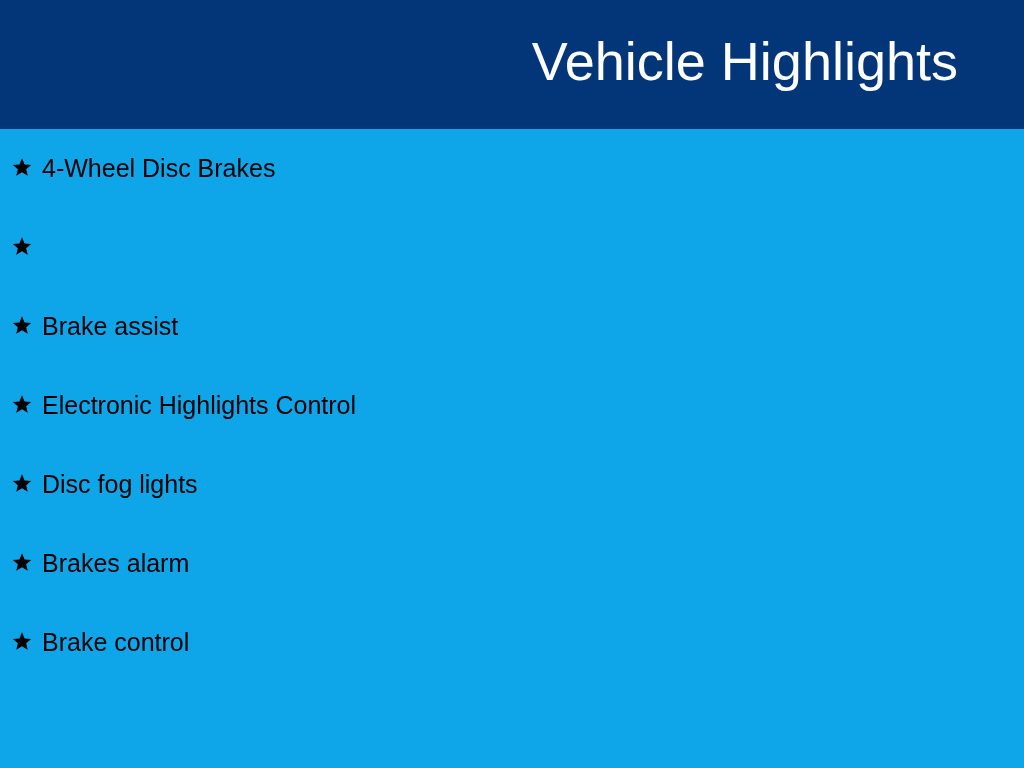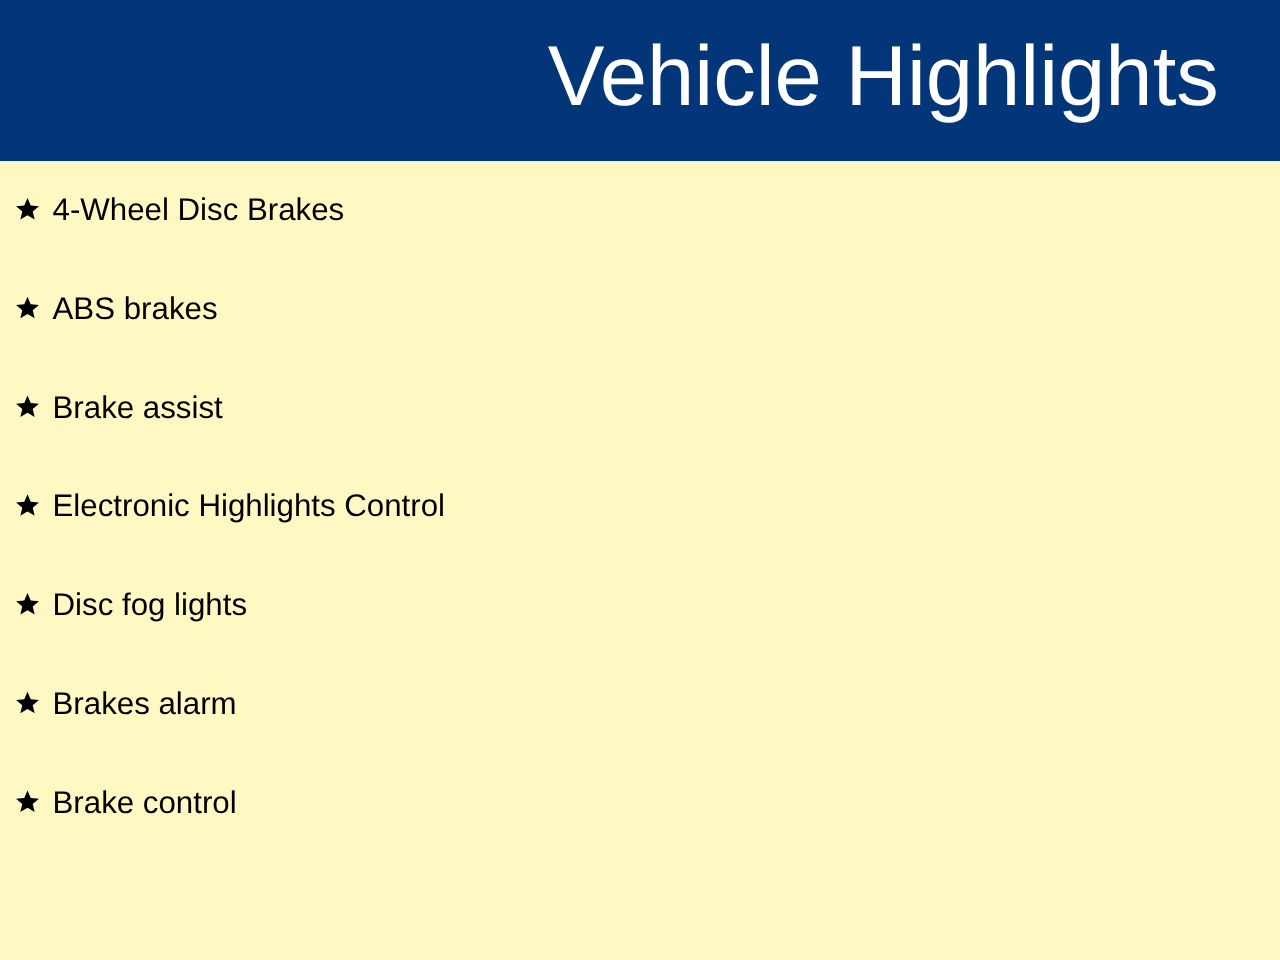--- a/index.html
+++ b/index.html
@@ -21,41 +21,41 @@
     position: absolute;
     top: 0;
     left: 0;
     width: 1024px;
     height: 129px;
     background: #033678;
     box-sizing: border-box;
   }
   .slide-title {
     position: absolute;
-    right: 49px;
+    right: 66px;
     top: 28px;
     margin: 0;
     color: #ffffff;
     font-family: "Liberation Sans", sans-serif;
     font-weight: 400;
-    font-size: 68px;
+    font-size: 54px;
     line-height: 66px;
     letter-spacing: 0px;
     white-space: nowrap;
     text-align: right;
   }
 
   
   .slide-body {
     position: absolute;
     top: 129px;
     left: 0;
     width: 1024px;
     height: 639px;
-    background: #fef9c3;
+    background: #0ea5e9;
     box-sizing: border-box;
   }
 
   .feature-list {
     list-style: none;
     margin: 0;
     padding: 0;
     position: absolute;
     top: 0;
     left: 0;
@@ -117,21 +117,20 @@
           </svg>
         </span>
         <span class="feature-label">4-Wheel Disc Brakes</span>
       </li>
       <li class="feature-item">
         <span class="feature-bullet">
           <svg viewBox="0 0 24 24" aria-hidden="true">
             <polygon points="12,1.6 15.1,8.9 23,9.5 17,14.6 18.9,22.4 12,18.2 5.1,22.4 7,14.6 1,9.5 8.9,8.9" fill="#000000"></polygon>
           </svg>
         </span>
-        <span class="feature-label">ABS brakes</span>
       </li>
       <li class="feature-item">
         <span class="feature-bullet">
           <svg viewBox="0 0 24 24" aria-hidden="true">
             <polygon points="12,1.6 15.1,8.9 23,9.5 17,14.6 18.9,22.4 12,18.2 5.1,22.4 7,14.6 1,9.5 8.9,8.9" fill="#000000"></polygon>
           </svg>
         </span>
         <span class="feature-label">Brake assist</span>
       </li>
       <li class="feature-item">

